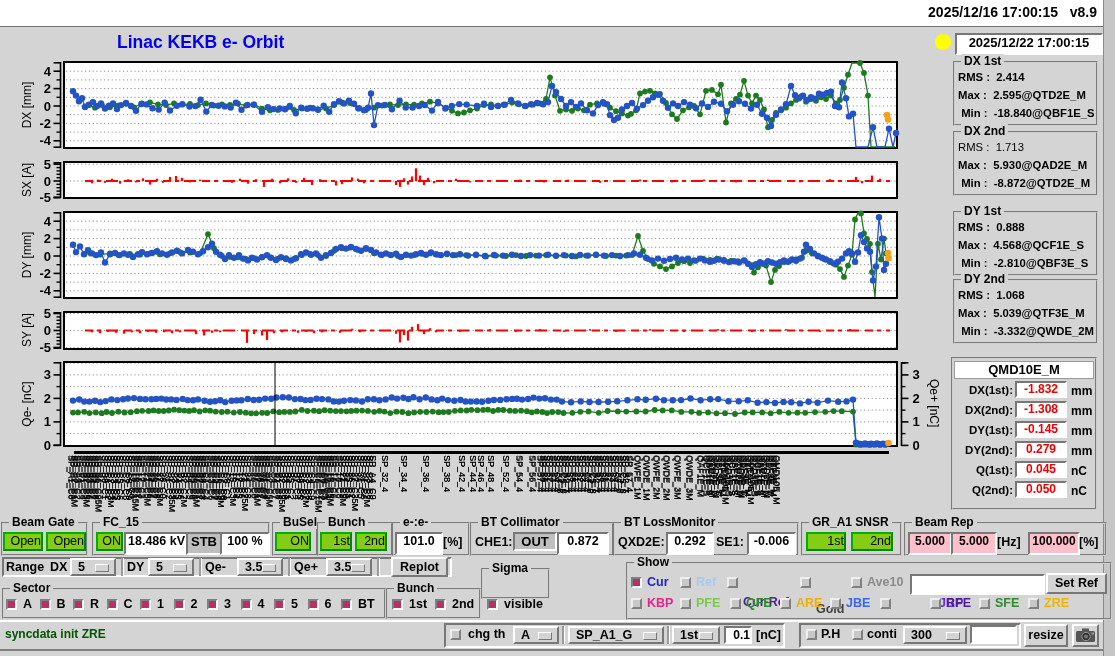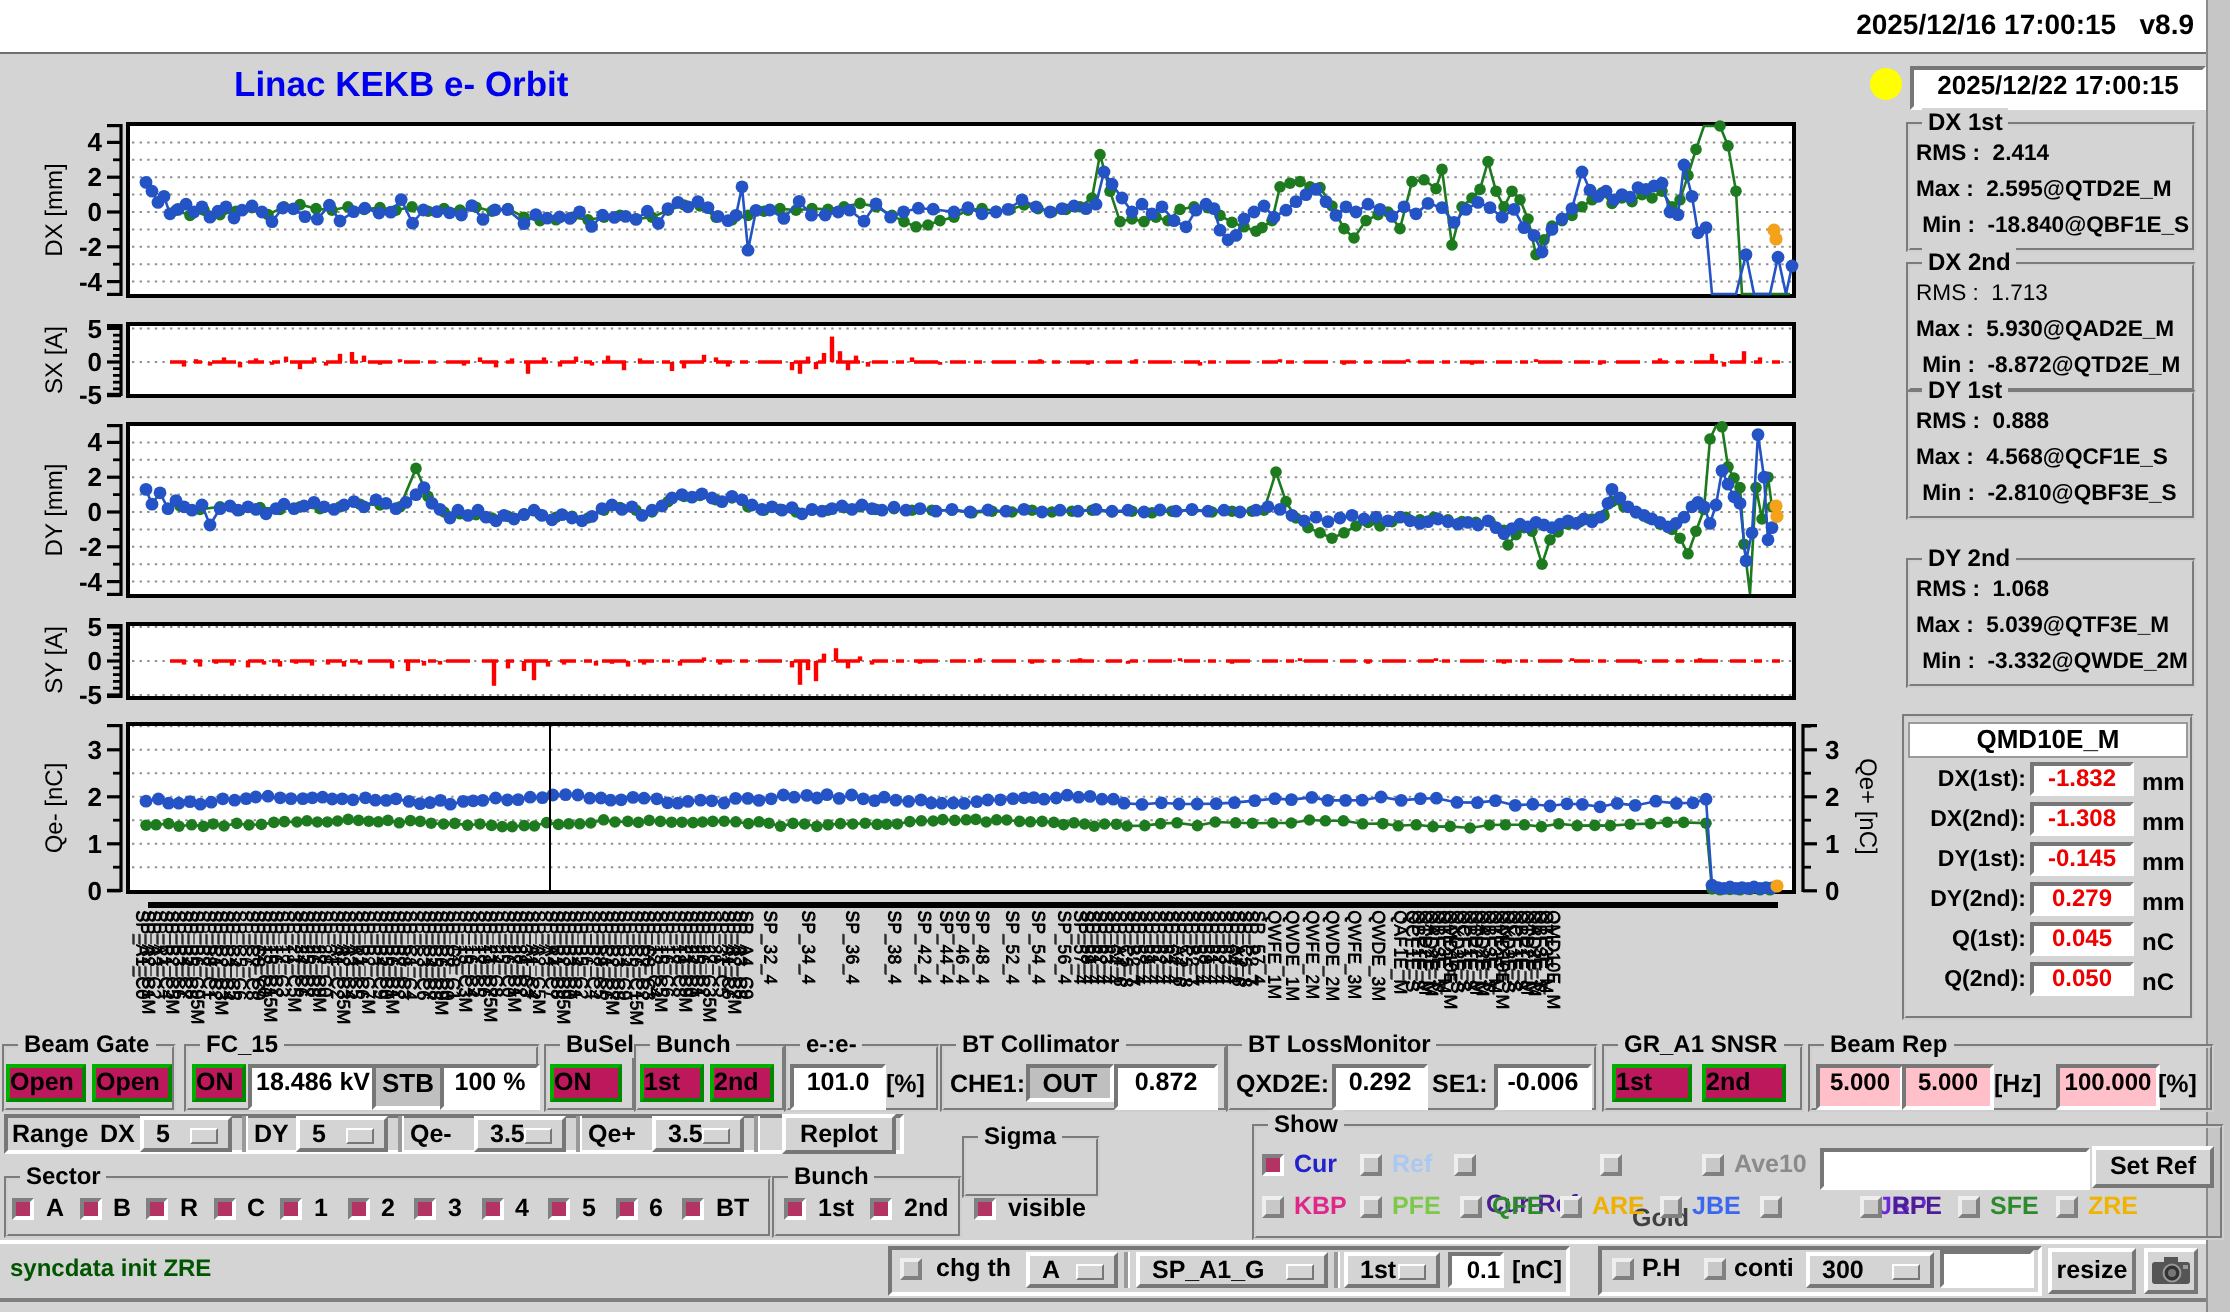--- a/index.html
+++ b/index.html
@@ -6,23 +6,23 @@
 .abs{position:absolute}
 .b{font-weight:bold}
 .win{position:absolute;left:0;top:26px;width:1103px;height:630px;background:#d4d4d4;border-top:1px solid #707070}
 .sunken{border-top:2px solid #777777;border-left:2px solid #777777;
         border-bottom:2px solid #ffffff;border-right:2px solid #ffffff}
 .entry{background:#ffffff;border-top:2px solid #777777;border-left:2px solid #777777;
        border-bottom:2px solid #ffffff;border-right:2px solid #ffffff}
 .grp{position:absolute;border:2px groove #cfcfcf}
 .grp>.t{position:absolute;top:-9px;left:6px;background:#d4d4d4;padding:0 3px;
         font-weight:bold;font-size:12px;line-height:14px;white-space:nowrap}
-.gbtn{position:absolute;background:#be185d;border-top:2px solid #00b000;border-left:2px solid #00b000;
+.gbtn{position:absolute;background:#84cc16;border-top:2px solid #00b000;border-left:2px solid #00b000;
       border-bottom:2px solid #008800;border-right:2px solid #008800;
-      font-weight:bold;font-size:12.5px;text-align:left;color:#000;box-sizing:border-box}
+      font-weight:normal;font-size:12.5px;text-align:right;color:#000;box-sizing:border-box}
 .obtn{position:absolute;background:#d4d4d4;border-top:2px solid #ffffff;border-left:2px solid #ffffff;
       border-bottom:2px solid #777777;border-right:2px solid #777777;
       font-weight:bold;font-size:12.5px;color:#000}
 .wbox{position:absolute;background:#ffffff;border-top:2px solid #777777;border-left:2px solid #777777;
       border-bottom:2px solid #ffffff;border-right:2px solid #ffffff;
       font-weight:bold;font-size:12.5px;text-align:center;color:#000}
 .pbox{position:absolute;background:#ffc0ca;border-top:2px solid #777777;border-left:2px solid #777777;
       border-bottom:2px solid #ffffff;border-right:2px solid #ffffff;
       font-weight:bold;font-size:12px;text-align:center;color:#000}
 .lab{position:absolute;font-weight:bold;font-size:12.5px;color:#000;white-space:nowrap}
@@ -1457,21 +1457,21 @@
 <div class="abs" style="left:3px;top:8px;width:134px;font-size:11.3px;font-weight:bold;white-space:nowrap">RMS :&nbsp; 2.414</div>
 <div class="abs" style="left:3px;top:26px;width:134px;font-size:11.3px;font-weight:bold;white-space:nowrap">Max :&nbsp; 2.595@QTD2E_M</div>
 <div class="abs" style="left:3px;top:44px;width:134px;font-size:11.3px;font-weight:bold;white-space:nowrap">&nbsp;Min :&nbsp; -18.840@QBF1E_S</div>
 </div>
 <div class="grp" style="left:953px;top:131px;width:141px;height:61px">
 <span class="t">DX 2nd</span>
 <div class="abs" style="left:3px;top:8px;width:134px;font-size:11.3px;font-weight:normal;white-space:nowrap">RMS :&nbsp; 1.713</div>
 <div class="abs" style="left:3px;top:26px;width:134px;font-size:11.3px;font-weight:bold;white-space:nowrap">Max :&nbsp; 5.930@QAD2E_M</div>
 <div class="abs" style="left:3px;top:44px;width:134px;font-size:11.3px;font-weight:bold;white-space:nowrap">&nbsp;Min :&nbsp; -8.872@QTD2E_M</div>
 </div>
-<div class="grp" style="left:953px;top:195px;width:141px;height:61px">
+<div class="grp" style="left:953px;top:211px;width:141px;height:61px">
 <span class="t">DY 1st</span>
 <div class="abs" style="left:3px;top:8px;width:134px;font-size:11.3px;font-weight:bold;white-space:nowrap">RMS :&nbsp; 0.888</div>
 <div class="abs" style="left:3px;top:26px;width:134px;font-size:11.3px;font-weight:bold;white-space:nowrap">Max :&nbsp; 4.568@QCF1E_S</div>
 <div class="abs" style="left:3px;top:44px;width:134px;font-size:11.3px;font-weight:bold;white-space:nowrap">&nbsp;Min :&nbsp; -2.810@QBF3E_S</div>
 </div>
 <div class="grp" style="left:953px;top:279px;width:141px;height:61px">
 <span class="t">DY 2nd</span>
 <div class="abs" style="left:3px;top:8px;width:134px;font-size:11.3px;font-weight:bold;white-space:nowrap">RMS :&nbsp; 1.068</div>
 <div class="abs" style="left:3px;top:26px;width:134px;font-size:11.3px;font-weight:bold;white-space:nowrap">Max :&nbsp; 5.039@QTF3E_M</div>
 <div class="abs" style="left:3px;top:44px;width:134px;font-size:11.3px;font-weight:bold;white-space:nowrap">&nbsp;Min :&nbsp; -3.332@QWDE_2M</div>

